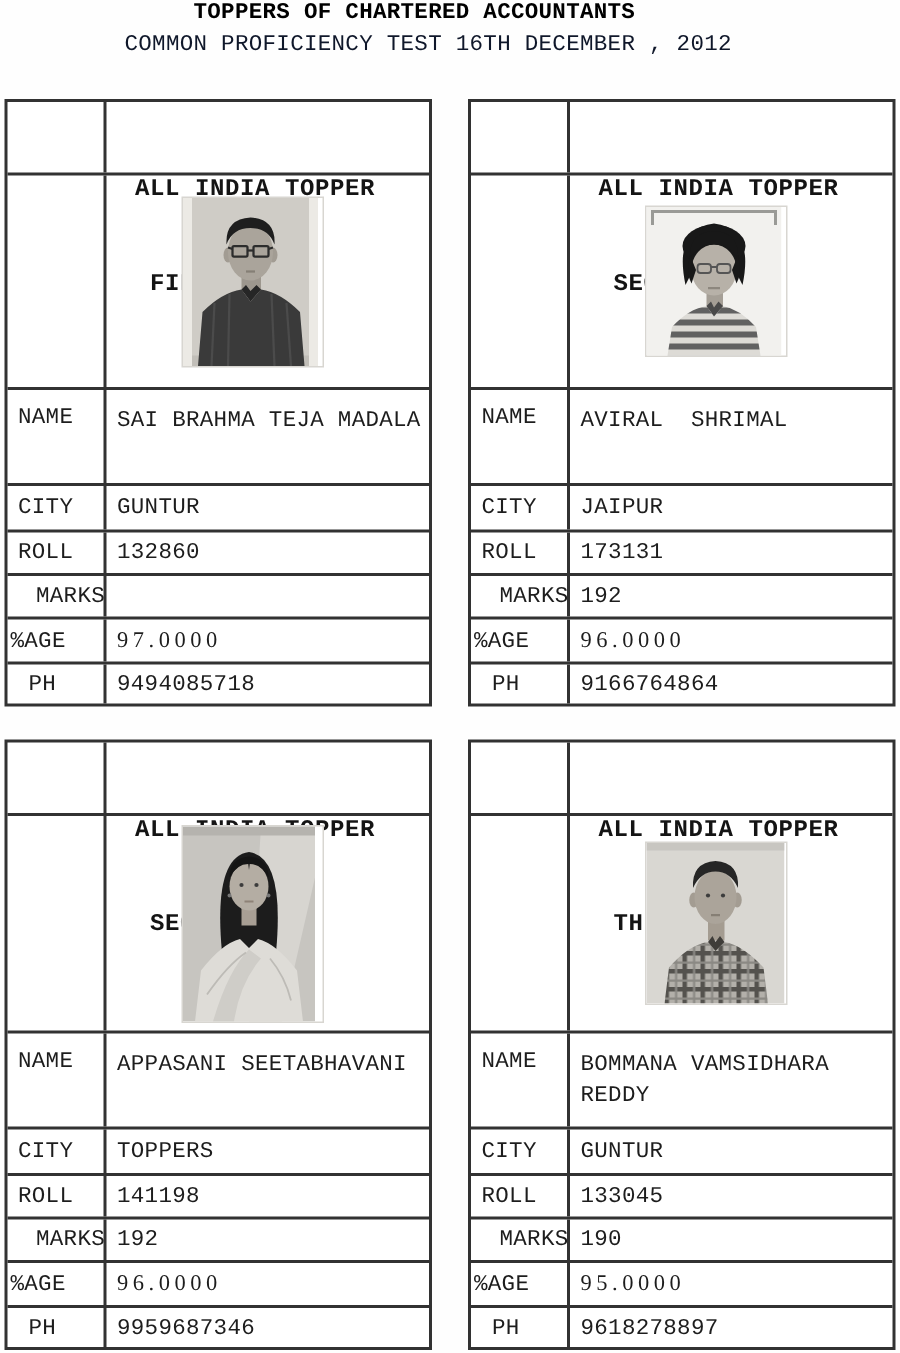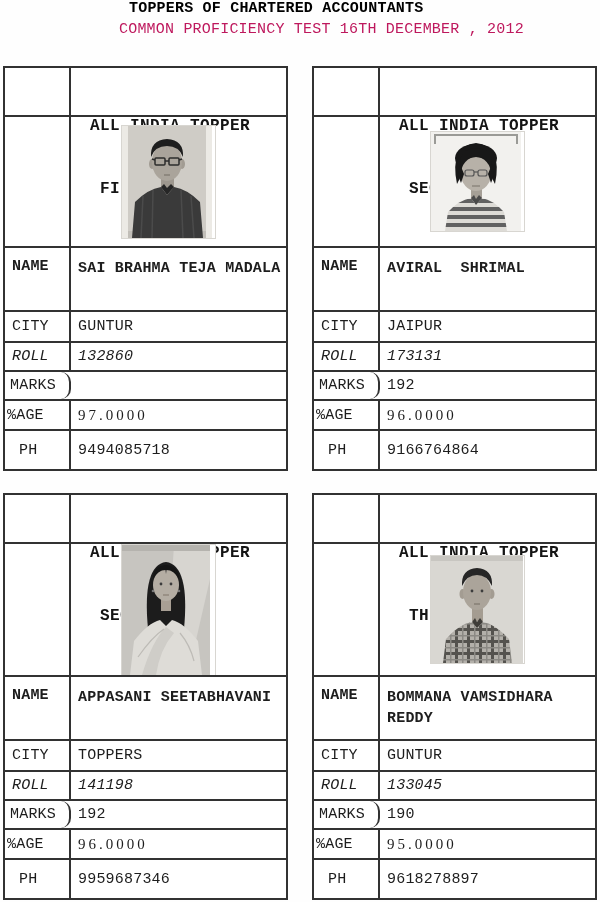--- a/index.html
+++ b/index.html
@@ -13,22 +13,21 @@
     background:#fefefe; overflow:hidden;
   }
   .hdr1 {
     position:absolute; left:129px; top:0px;
     font-size:15px; font-weight:bold; letter-spacing:0.2px; white-space:pre;
     color:#000000;
   }
   .hdr2 {
     position:absolute; left:83px; top:21px;
     font-size:15px; letter-spacing:0.2px; white-space:pre;
-    color:#be185d;
-    margin-left:36px;
+    color:#0f172a;
   }
   .card {
     position:absolute; width:285px;
     border:2px solid #323232; background:#fff;
     display:flex; flex-direction:column;
   }
   .c0 { left:3px;   top:66px;  height:405px; }
   .c1 { left:312px; top:66px;  height:405px; }
   .c2 { left:3px;   top:493px; height:407px; }
   .c3 { left:312px; top:493px; height:407px; }
@@ -50,29 +49,29 @@
   .r-title .val { display:block; padding:6px 0 0 19px; }
   .t1, .t2 { font-weight:bold; font-size:16px; line-height:21px; letter-spacing:0.4px; color:#141414; }
   .t2 { margin-left:10px; }
 
   .r-photo { flex:1; }
   .r-photo .val { justify-content:center; padding-left:0; padding-right:20px; }
   .photo { line-height:0; border:1px solid #d8d6d1; background:#fff; }
   .photo svg { display:block; }
 
   .r-name { height:64px; }
-  .r-name .lbl, .r-name .val { align-items:flex-start; padding-top:10px;font-weight:bold; }
+  .r-name .lbl, .r-name .val { align-items:flex-start; padding-top:10px; }
 
   .r-city  { height:31px; }
-  .r-roll  { height:29px;font-style:italic; }
+  .r-roll  { height:29px; }
   .r-marks { height:29px; }
   .r-pct   { height:30px; }
-  .r-ph    { height:40px;text-align:center; }
-
-  .lbl-marks { padding-left:5px;border-radius:10px; }
+  .r-ph    { height:28px;text-align:center; }
+
+  .lbl-marks { padding-left:19px; }
   .lbl-pct   { padding-left:2px;font-family:Liberation Mono, monospace; }
   .lbl-ph    { padding-left:14px; }
   .val-pct   { letter-spacing:3px;font-family:Liberation Serif, serif; }
 </style>
 </head>
 <body>
 
 <div class="page">
 
   <div class="hdr1">TOPPERS OF CHARTERED ACCOUNTANTS</div>

